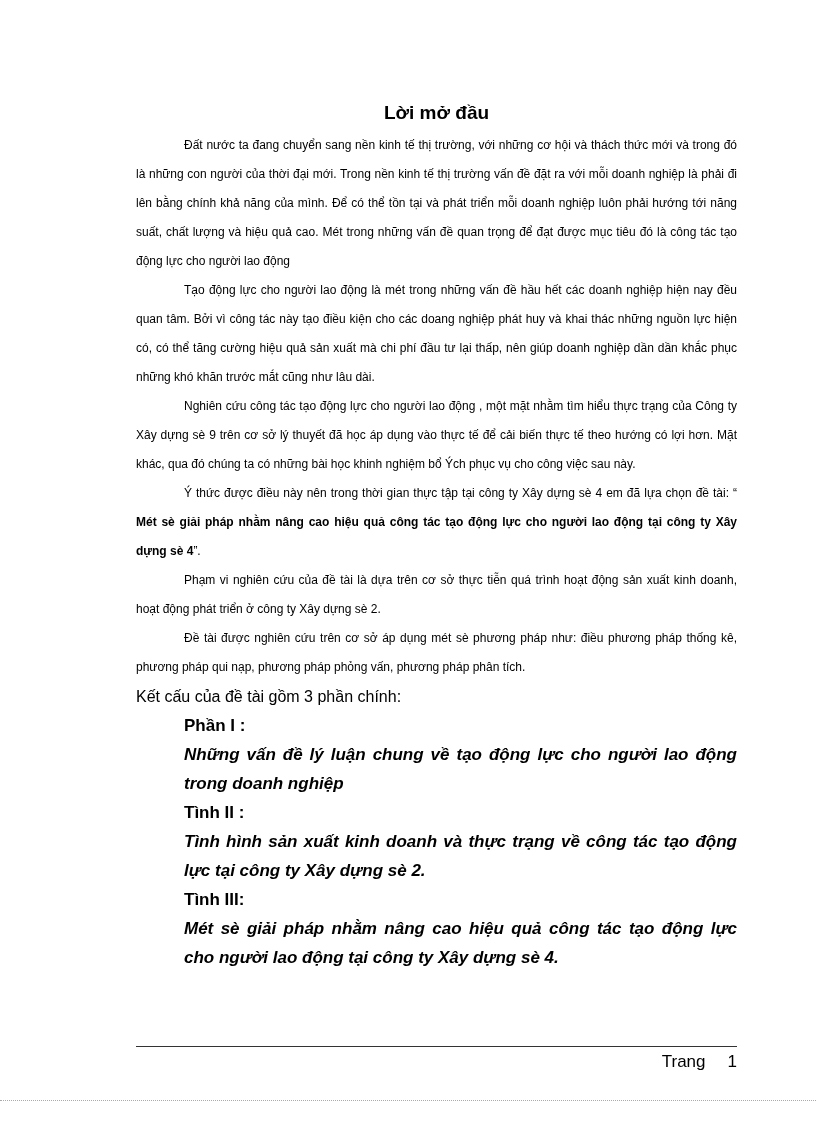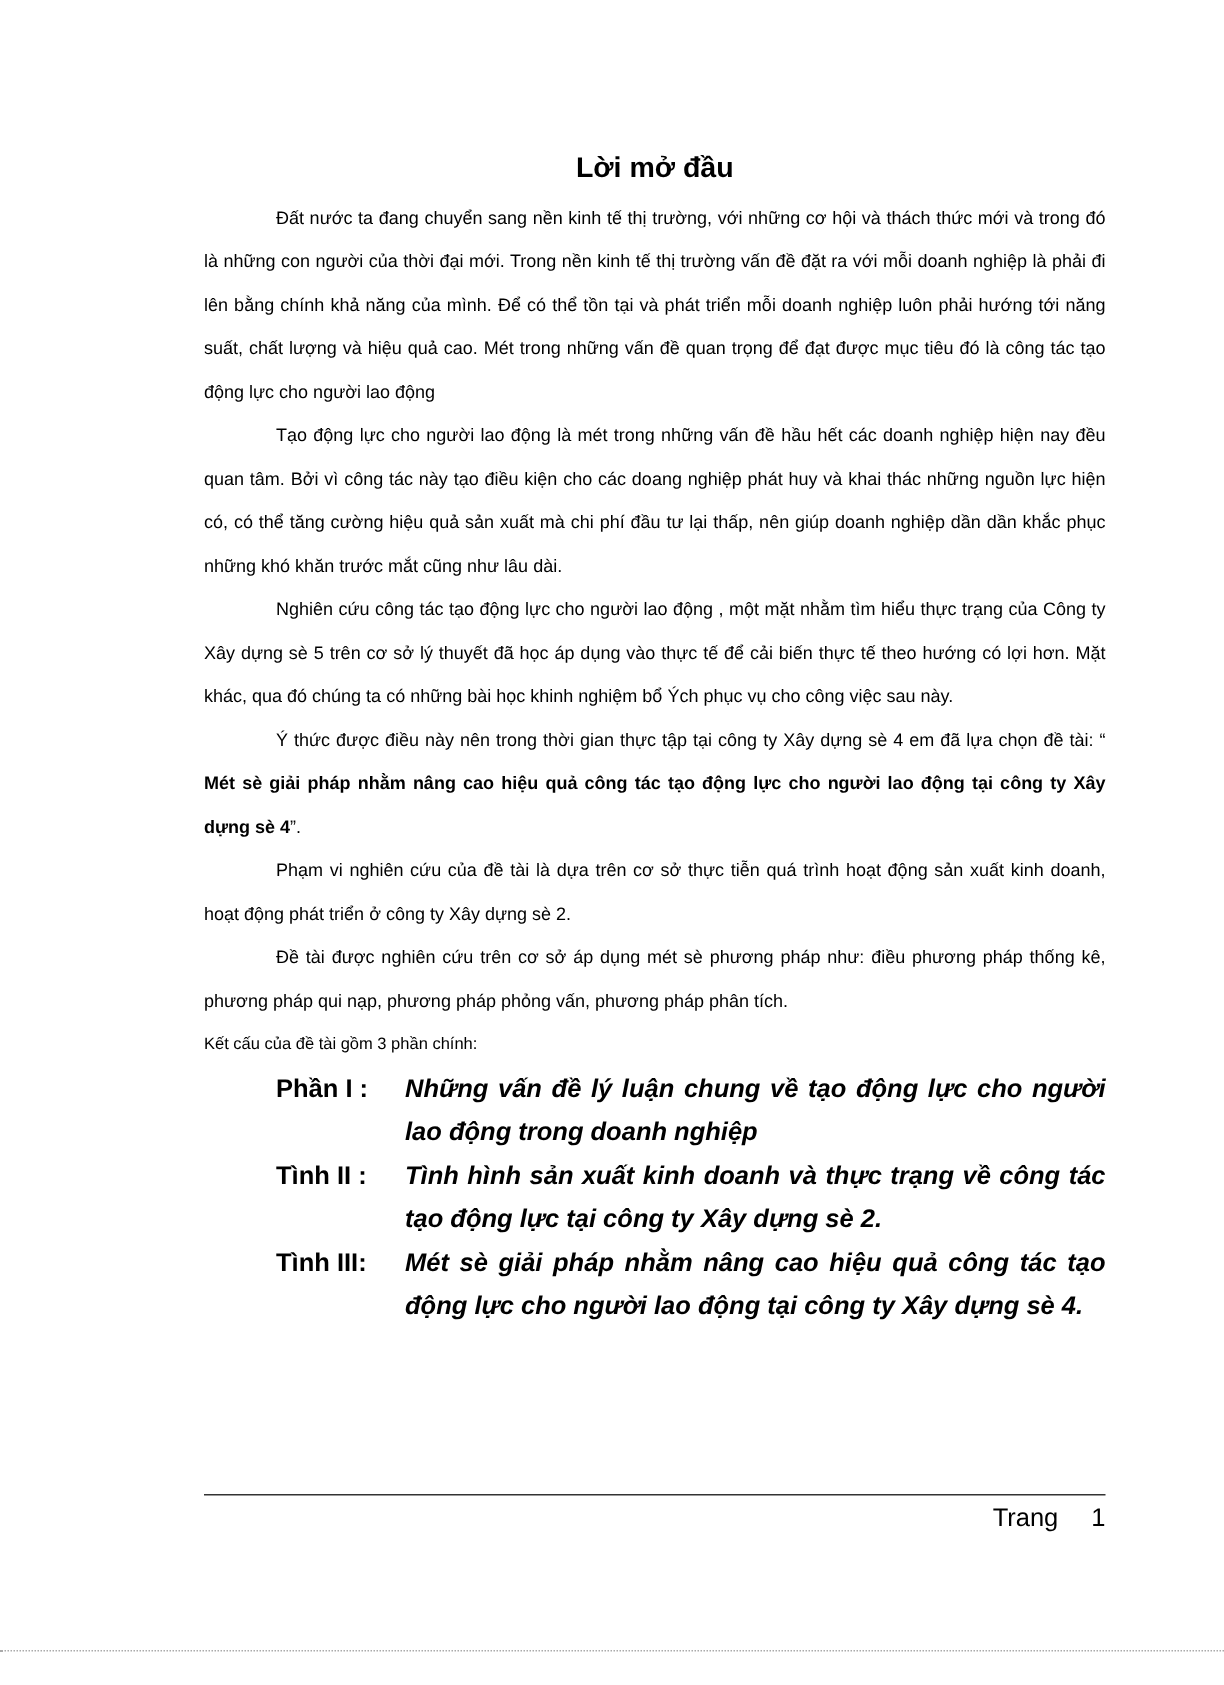--- a/index.html
+++ b/index.html
@@ -32,51 +32,52 @@
   }
   .para {
     font-size: 12px;
     line-height: 29px;
     text-align: justify;
     text-indent: 48px;
     margin: 0;
   }
   .para .bold { font-weight: bold; }
   .no-indent {
-    font-size: 11px;
+    font-size: 16px;
     line-height: 29px;
     text-align: justify;
     text-indent: 0;
     margin: 0;
   }
   .parts {
     margin: 0 0 0 48px;
   }
   .part {
     display: flex;
     font-size: 17px;
     line-height: 29px;
+    flex-direction: column;
   }
   .part-label {
     font-weight: bold;
     width: 86px;
     flex-shrink: 0;
     white-space: nowrap;
   }
   .part-text {
     flex: 1;
     font-weight: bold;
     font-style: italic;
     text-align: justify;
   }
   .footer {
     position: absolute;
     left: 136px;
     width: 601px;
-    top: 996px;
+    top: 1046px;
   }
   .footer-rule {
     border: none;
     border-top: 1.5px solid #333333;
     margin: 0 0 2px 0;
   }
   .footer-text {
     text-align: right;
     font-size: 17px;
     line-height: 26px;
@@ -96,21 +97,21 @@
 </head>
 <body>
 
 <div class="page">
   <div class="content">
 
     <h1 class="doc-title">Lời mở đầu</h1>
 
     <p class="para">Đất nước ta đang chuyển sang nền kinh tế thị trường, với những cơ hội và thách thức mới và trong đó là những con người của thời đại mới. Trong nền kinh tế thị trường vấn đề đặt ra với mỗi doanh nghiệp là phải đi lên bằng chính khả năng của mình. Để có thể tồn tại và phát triển mỗi doanh nghiệp luôn phải hướng tới năng suất, chất lượng và hiệu quả cao. Mét trong những vấn đề quan trọng để đạt được mục tiêu đó là công tác tạo động lực cho người lao động</p>
     <p class="para">Tạo động lực cho người lao động là mét trong những vấn đề hầu hết các doanh nghiệp hiện nay đều quan tâm. Bởi vì công tác này tạo điều kiện cho các doang nghiệp phát huy và khai thác những nguồn lực hiện có, có thể tăng cường hiệu quả sản xuất mà chi phí đầu tư lại thấp, nên giúp doanh nghiệp dần dần khắc phục những khó khăn trước mắt cũng như lâu dài.</p>
-    <p class="para">Nghiên cứu công tác tạo động lực cho người lao động , một mặt nhằm tìm hiểu thực trạng của Công ty Xây dựng sè 5 trên cơ sở lý thuyết đã học áp dụng vào thực tế để cải biến thực tế theo hướng có lợi hơn. Mặt khác, qua đó chúng ta có những bài học khinh nghiệm bổ Ých phục vụ cho công việc sau này.</p>
+    <p class="para">Nghiên cứu công tác tạo động lực cho người lao động , một mặt nhằm tìm hiểu thực trạng của Công ty Xây dựng sè 9 trên cơ sở lý thuyết đã học áp dụng vào thực tế để cải biến thực tế theo hướng có lợi hơn. Mặt khác, qua đó chúng ta có những bài học khinh nghiệm bổ Ých phục vụ cho công việc sau này.</p>
 
     <p class="para"><span>Ý thức được điều này nên trong thời gian thực tập tại công ty Xây dựng sè 4 em đã lựa chọn đề tài: “ </span><span class="bold">Mét sè giải pháp nhằm nâng cao hiệu quả công tác tạo động lực cho người lao động tại công ty Xây dựng sè 4</span><span>”.</span></p>
 
     <p class="para">Phạm vi nghiên cứu của đề tài là dựa trên cơ sở thực tiễn quá trình hoạt động sản xuất kinh doanh, hoạt động phát triển ở công ty Xây dựng sè 2.</p>
     <p class="para">Đề tài được nghiên cứu trên cơ sở áp dụng mét sè phương pháp như: điều phương pháp thống kê, phương pháp qui nạp, phương pháp phỏng vấn, phương pháp phân tích.</p>
 
     <p class="no-indent">Kết cấu của đề tài gồm 3 phần chính:</p>
 
     <div class="parts">
       <div class="part">

